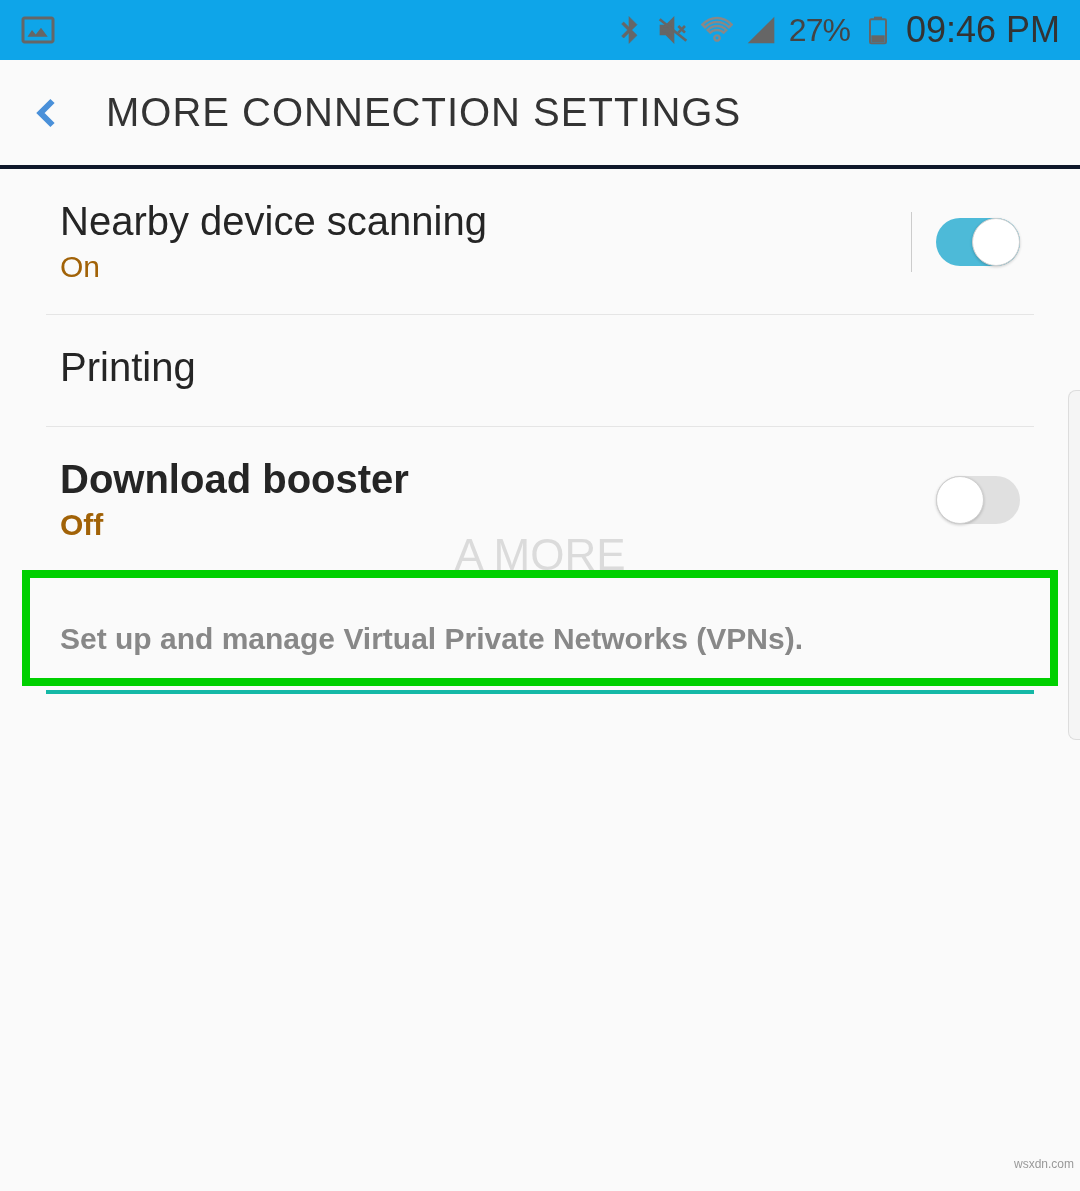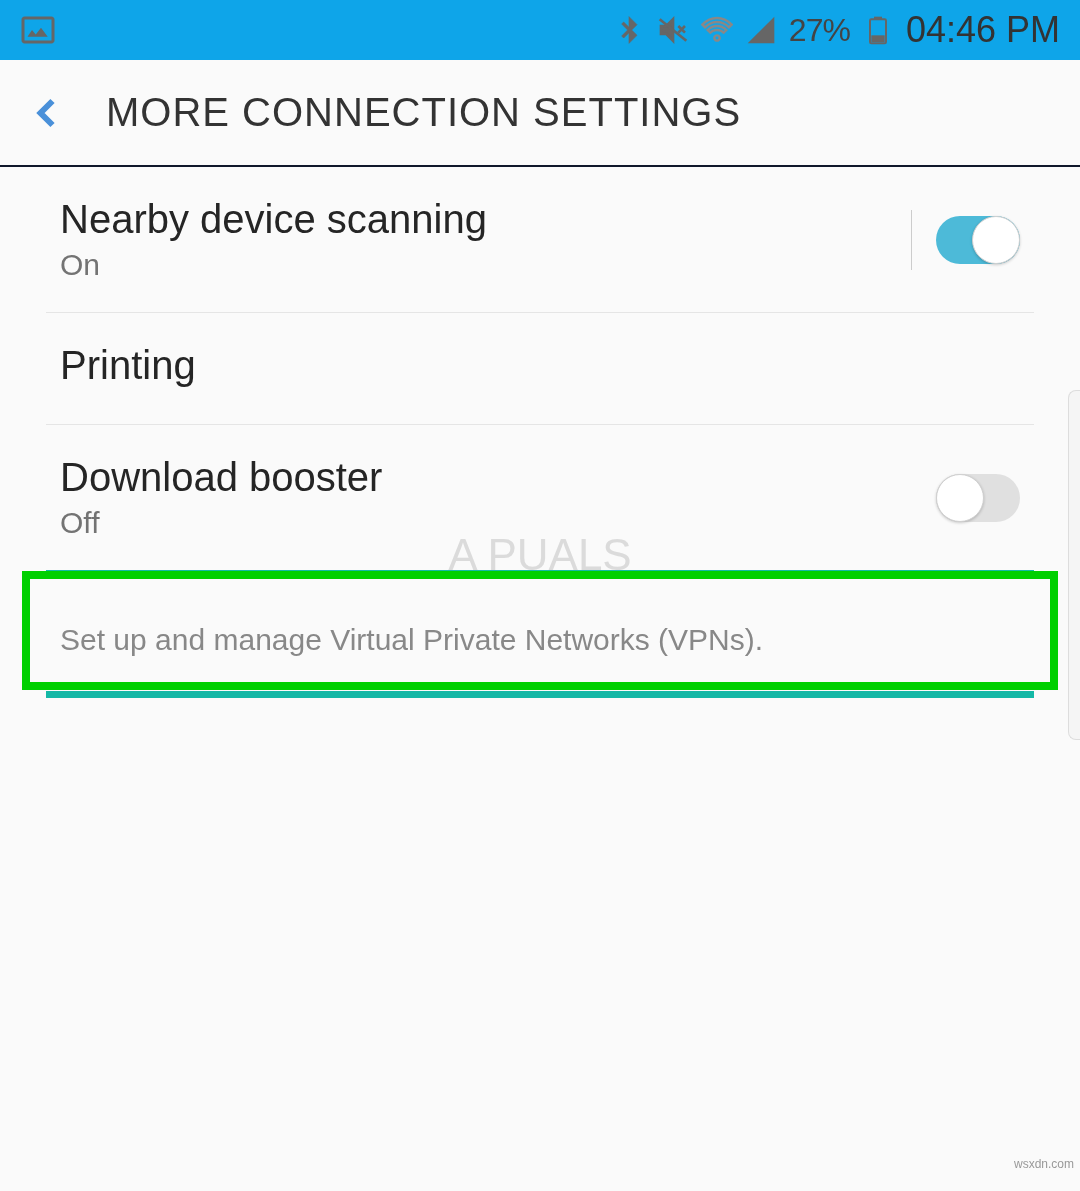--- a/index.html
+++ b/index.html
@@ -53,21 +53,21 @@
       color: #333;
       font-family: sans-serif;
       font-weight: 400;
     }
     .app-bar {
       display: flex;
       align-items: center;
       padding: 30px 30px 30px 30px;
       gap: 40px;
       background: #fafafa;
-      border-bottom: 2px solid #0f172a;
+      border-bottom: 4px solid #0f172a;
     }
     .back-arrow {
       width: 36px;
       height: 36px;
       stroke: #4a90d9;
       stroke-width: 4;
       fill: none;
       cursor: pointer;
     }
     .page-title {
@@ -90,21 +90,21 @@
     .setting-content {
       flex: 1;
     }
     .setting-title {
       font-size: 40px;
       color: #252525;
       margin-bottom: 6px;
     }
     .setting-status {
       font-size: 30px;
-      color: #737373;
+      color: #a16207;
     }
     .setting-desc {
       font-size: 30px;
       color: #888;
       line-height: 1.4;
     }
     .setting-item .separator {
       width: 1px;
       height: 60px;
       background: #ccc;
@@ -153,21 +153,22 @@
       right: 22px;
       top: -6px;
       bottom: 8px;
       z-index: 5;
     }
     .vpn-wrapper {
       position: relative;
       padding-top: 12px;
     }
     .list-wrap .setting-item:last-child {
-      border-bottom: 7px solid #14b8a6;
+      border-bottom: 4px solid #14b8a6;
+      font-weight: bold;
     }
     .watermark {
       position: absolute;
       top: 530px;
       left: 50%;
       transform: translateX(-50%);
       font-size: 44px;
       color: rgba(150,150,150,0.3);
       font-family: sans-serif;
       pointer-events: none;
@@ -216,32 +217,32 @@
     </svg>
     <svg class="status-icon" viewBox="0 0 24 24">
       <path d="M2 22h20V2L2 22z" fill="#666"></path>
     </svg>
     <span class="battery-text">27%</span>
     <svg class="status-icon" viewBox="0 0 24 24">
       <rect x="6" y="4" width="12" height="18" rx="1" fill="none" stroke="#666" stroke-width="1.5"></rect>
       <rect x="9" y="2" width="6" height="2" fill="#666"></rect>
       <rect x="7" y="16" width="10" height="5" fill="#666"></rect>
     </svg>
-    <span class="time-text">04:46 PM</span>
+    <span class="time-text">09:46 PM</span>
   </div>
 </div>
 
 <div class="app-bar">
   <svg class="back-arrow" viewBox="0 0 24 24">
     <polyline points="15,4 7,12 15,20"></polyline>
   </svg>
   <div class="page-title">MORE CONNECTION SETTINGS</div>
 </div>
 
-<div class="watermark">A   PUALS</div>
+<div class="watermark">A   MORE</div>
 
 <div class="settings-list">
   <div class="list-wrap">
 
     <div class="setting-item">
       <div class="setting-content">
         <div class="setting-title">Nearby device scanning</div>
         <div class="setting-status">On</div>
       </div>
       <div class="separator"></div>

